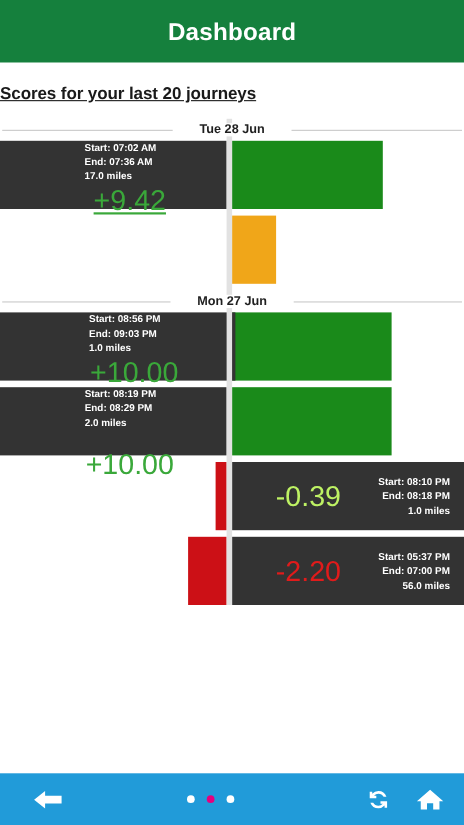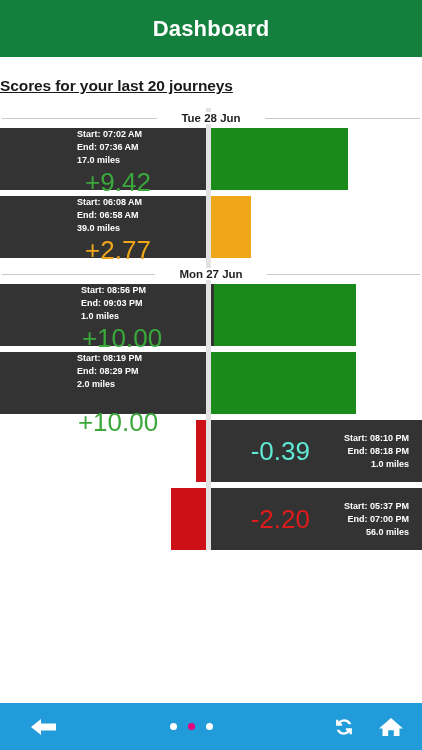--- a/index.html
+++ b/index.html
@@ -179,33 +179,25 @@
           <div class="rule"></div>
         </div>
         <div class="journey">
           <div class="bar" style="background: rgb(26, 138, 26); left: 211px; width: 136.59px;"></div>
           <div class="panel pos" style="width: 206px;">
             <div class="meta">
               <div>Start: 07:02 AM</div>
               <div>End: 07:36 AM</div>
               <div>17.0 miles</div>
             </div>
-            <div class="score" style="color: rgb(58, 168, 58);">+9.42</div>
+            <div class="score" style="color: rgb(58, 168, 58); text-decoration: underline;">+9.42</div>
           </div>
         </div>
         <div class="journey">
           <div class="bar" style="background: rgb(240, 166, 25); left: 211px; width: 40.165px;"></div>
-          <div class="panel pos" style="width: 206px;">
-            <div class="meta">
-              <div>Start: 06:08 AM</div>
-              <div>End: 06:58 AM</div>
-              <div>39.0 miles</div>
-            </div>
-            <div class="score" style="color: rgb(240, 166, 25);">+2.77</div>
-          </div>
         </div>
         <div class="day-sep">
           <div class="rule"></div>
           <div class="day-label">Mon 27 Jun</div>
           <div class="rule"></div>
         </div>
         <div class="journey">
           <div class="bar" style="background: rgb(26, 138, 26); left: 211px; width: 145px;"></div>
           <div class="panel pos" style="width: 214px;">
             <div class="meta">
@@ -228,21 +220,21 @@
           </div>
         </div>
         <div class="journey">
           <div class="bar" style="background: rgb(204, 16, 22); left: 196px; width: 10px;"></div>
           <div class="panel neg" style="left: 211px; right: 0px;">
             <div class="meta">
               <div>Start: 08:10 PM</div>
               <div>End: 08:18 PM</div>
               <div>1.0 miles</div>
             </div>
-            <div class="score" style="color: #5eead4;">-0.39</div>
+            <div class="score" style="color: #bef264;">-0.39</div>
           </div>
         </div>
         <div class="journey">
           <div class="bar" style="background: rgb(204, 16, 22); left: 170.8px; width: 35.2px;"></div>
           <div class="panel neg" style="left: 211px; right: 0px;">
             <div class="meta">
               <div>Start: 05:37 PM</div>
               <div>End: 07:00 PM</div>
               <div>56.0 miles</div>
             </div>

